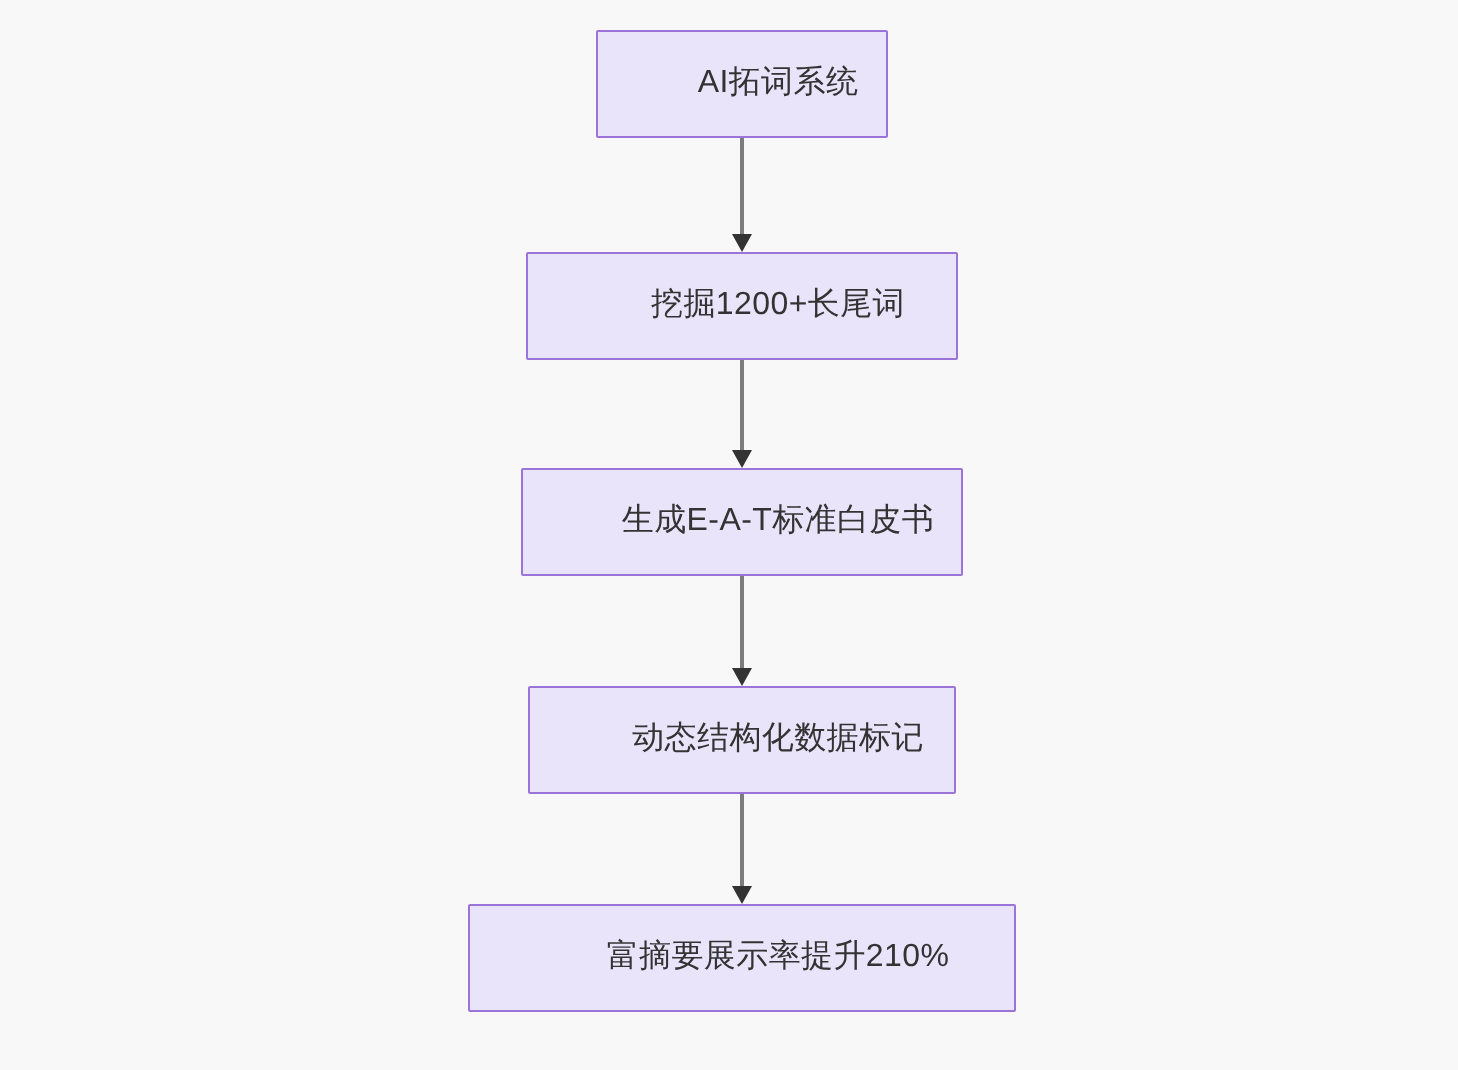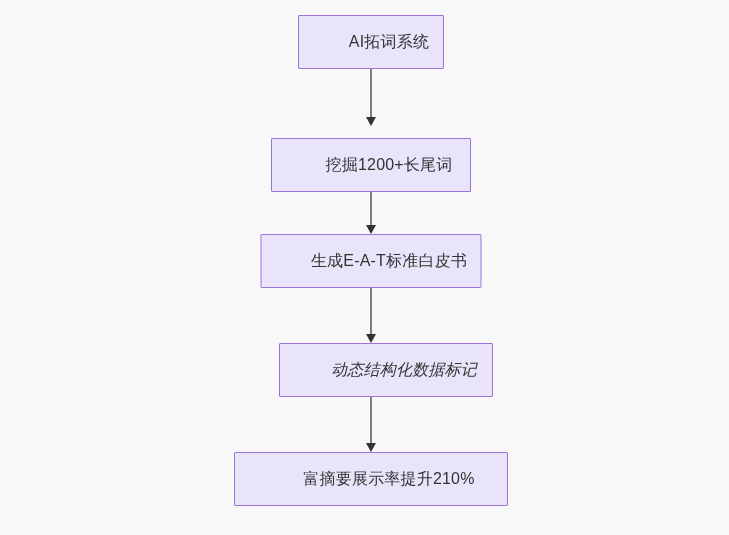--- a/index.html
+++ b/index.html
@@ -81,26 +81,26 @@
     <div class="edge-arrow" style="border-top-color: rgb(51, 51, 51);"></div>
   </div>
   <div class="edge" id="edge-4" style="left: 371px; top: 397px; width: 12px; height: 55px;">
     <div class="edge-line" style="height: 47px; background: rgb(124, 124, 124);"></div>
     <div class="edge-arrow" style="border-top-color: rgb(51, 51, 51);"></div>
   </div>
 
   <div class="node" id="node-1" style="left: 371px; top: 15px; width: 146px; height: 54px; background: rgb(233, 228, 250); border-color: rgb(155, 116, 217); color: rgb(51, 51, 51);">
     <span class="node-label">AI拓词系统</span>
   </div>
-  <div class="node" id="node-2" style="left: 371px; top: 138px; width: 200px; height: 54px; background: rgb(233, 228, 250); border-color: rgb(155, 116, 217); color: rgb(51, 51, 51);">
+  <div class="node" id="node-2" style="left: 371px; top: 126px; width: 216px; height: 54px; background: rgb(233, 228, 250); border-color: rgb(155, 116, 217); color: rgb(51, 51, 51);">
     <span class="node-label">挖掘1200+长尾词</span>
   </div>
   <div class="node" id="node-3" style="left: 371px; top: 234px; width: 221px; height: 54px; background: rgb(233, 228, 250); border-color: rgb(155, 116, 217); color: rgb(51, 51, 51);">
     <span class="node-label">生成E-A-T标准白皮书</span>
   </div>
-  <div class="node" id="node-4" style="left: 386px; top: 343px; width: 214px; height: 54px; background: rgb(233, 228, 250); border-color: rgb(155, 116, 217); color: rgb(51, 51, 51); font-style: italic;">
+  <div class="node" id="node-4" style="left: 371px; top: 343px; width: 214px; height: 54px; background: rgb(233, 228, 250); border-color: rgb(155, 116, 217); color: rgb(51, 51, 51);">
     <span class="node-label">动态结构化数据标记</span>
   </div>
   <div class="node" id="node-5" style="left: 371px; top: 452px; width: 274px; height: 54px; background: rgb(233, 228, 250); border-color: rgb(155, 116, 217); color: rgb(51, 51, 51);">
     <span class="node-label">富摘要展示率提升210%</span>
   </div>
 
 </div>
 
 </body></html>

